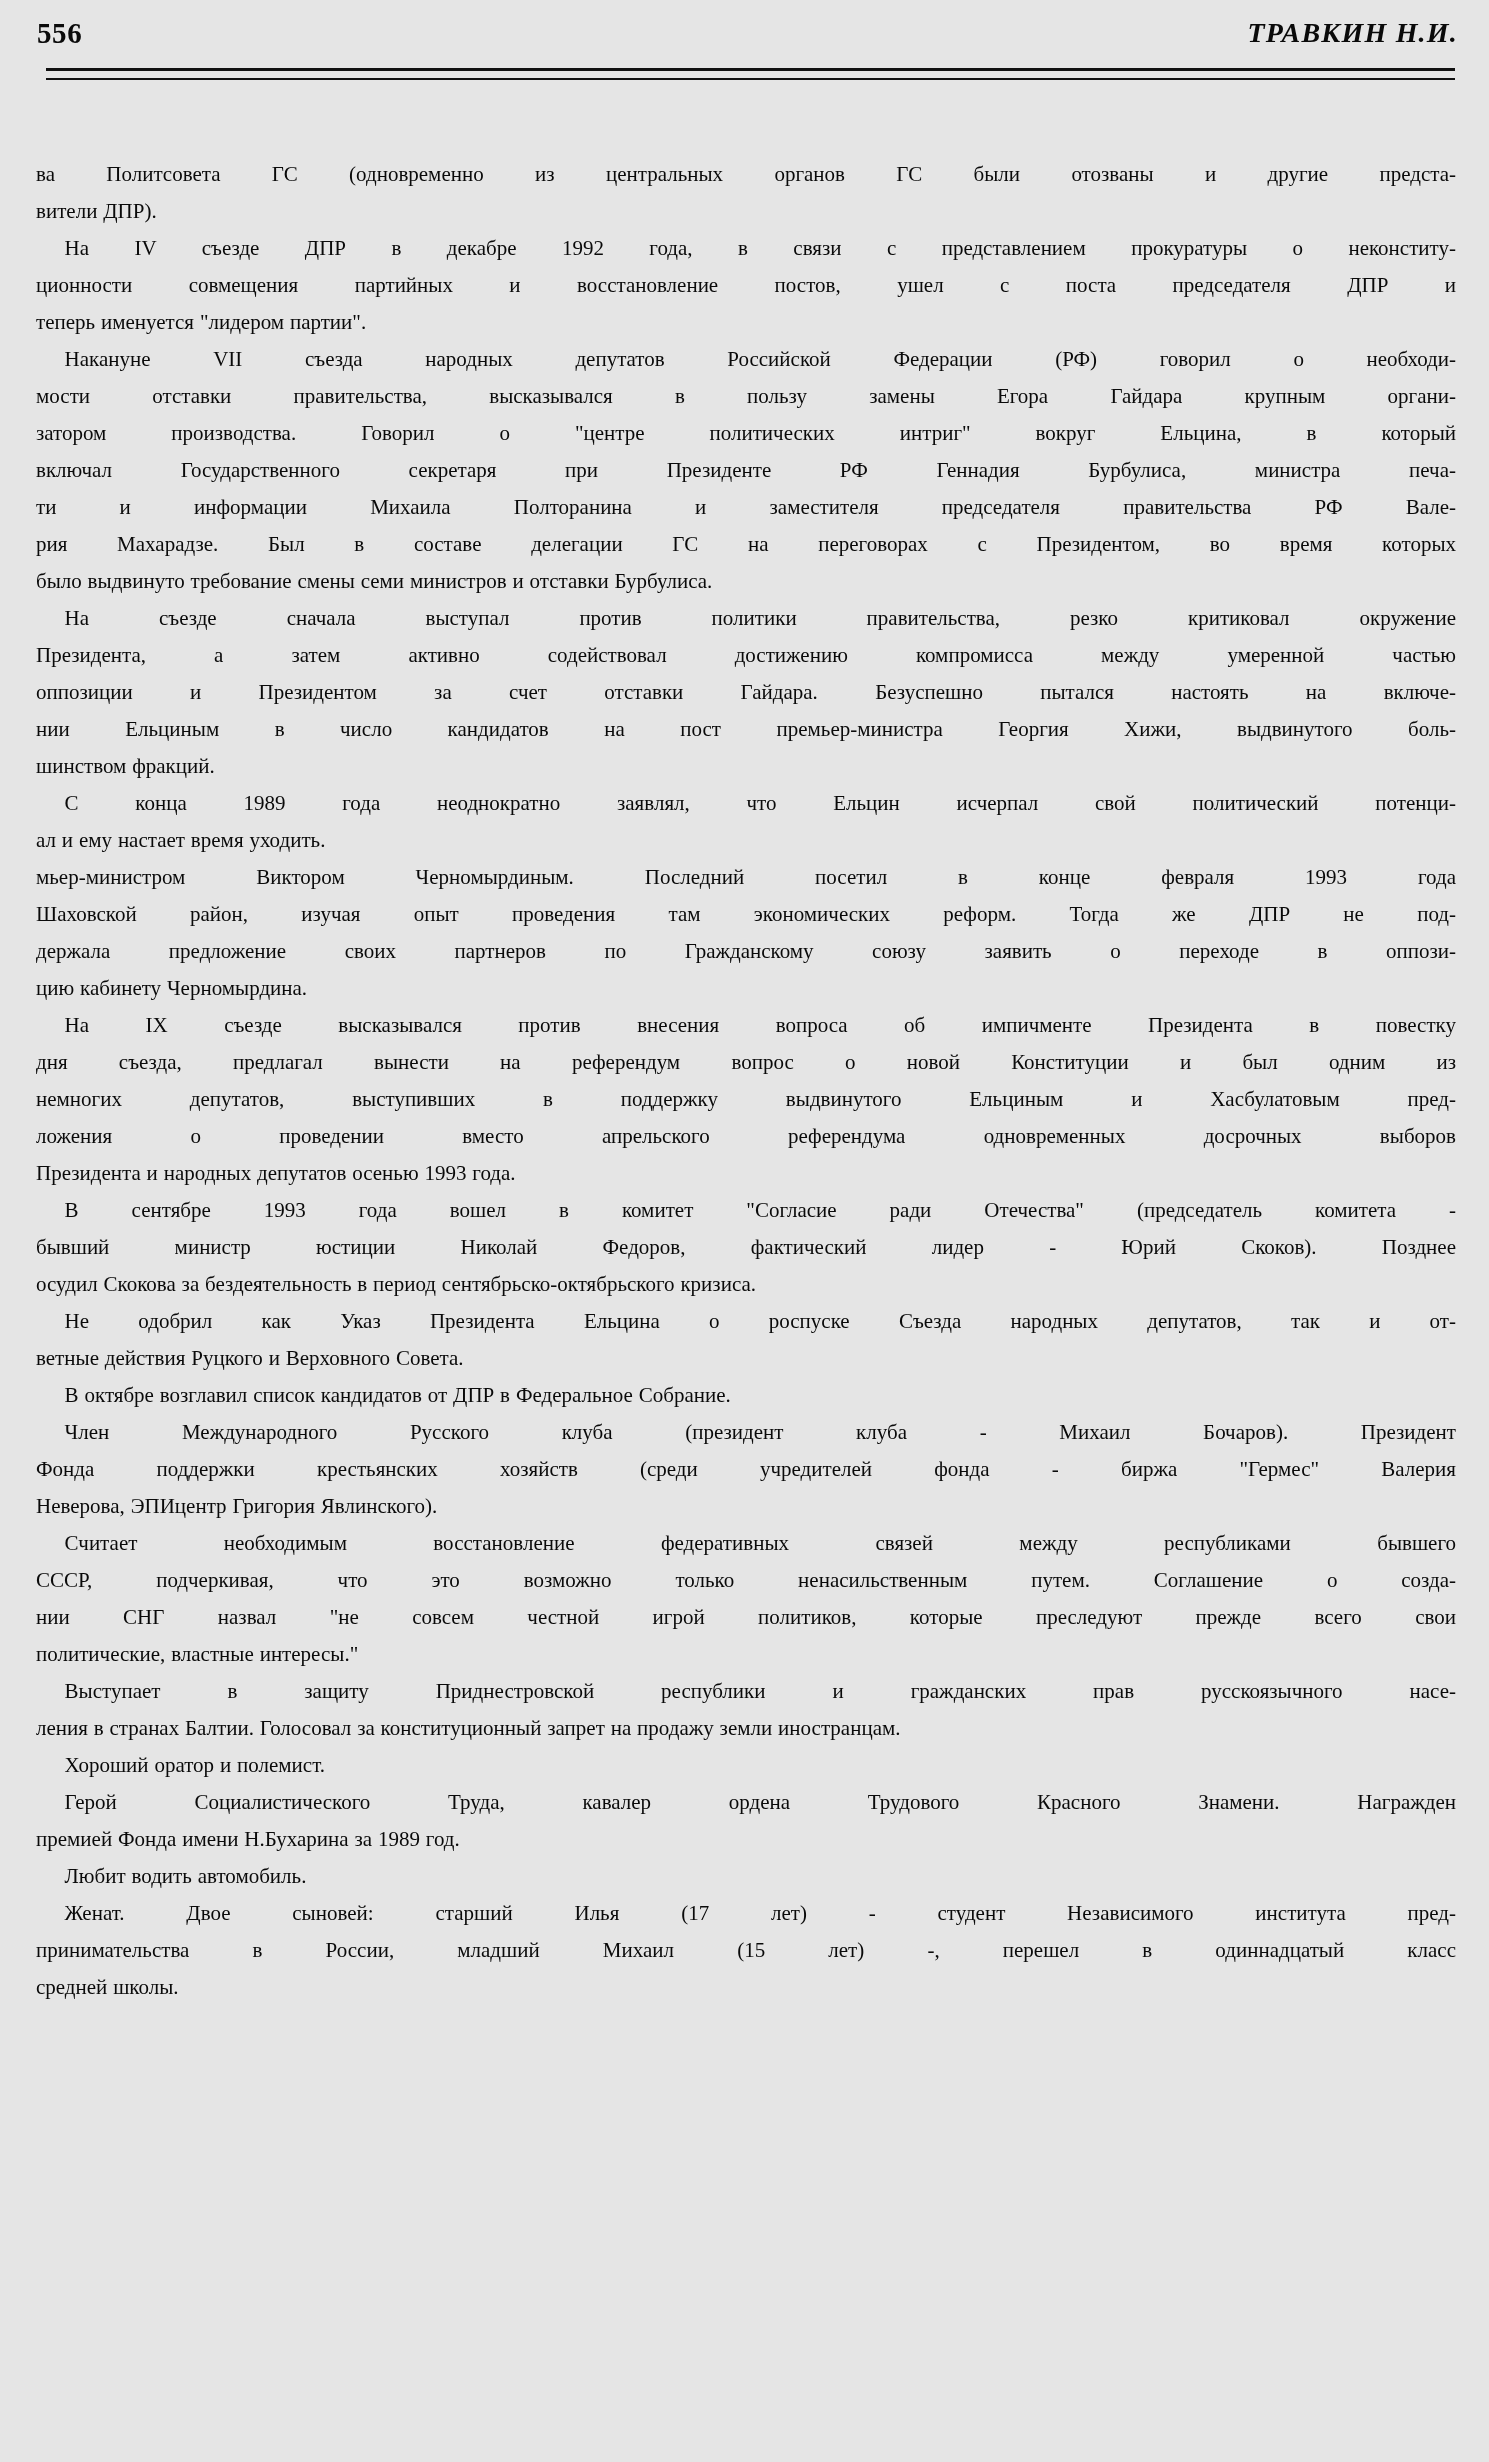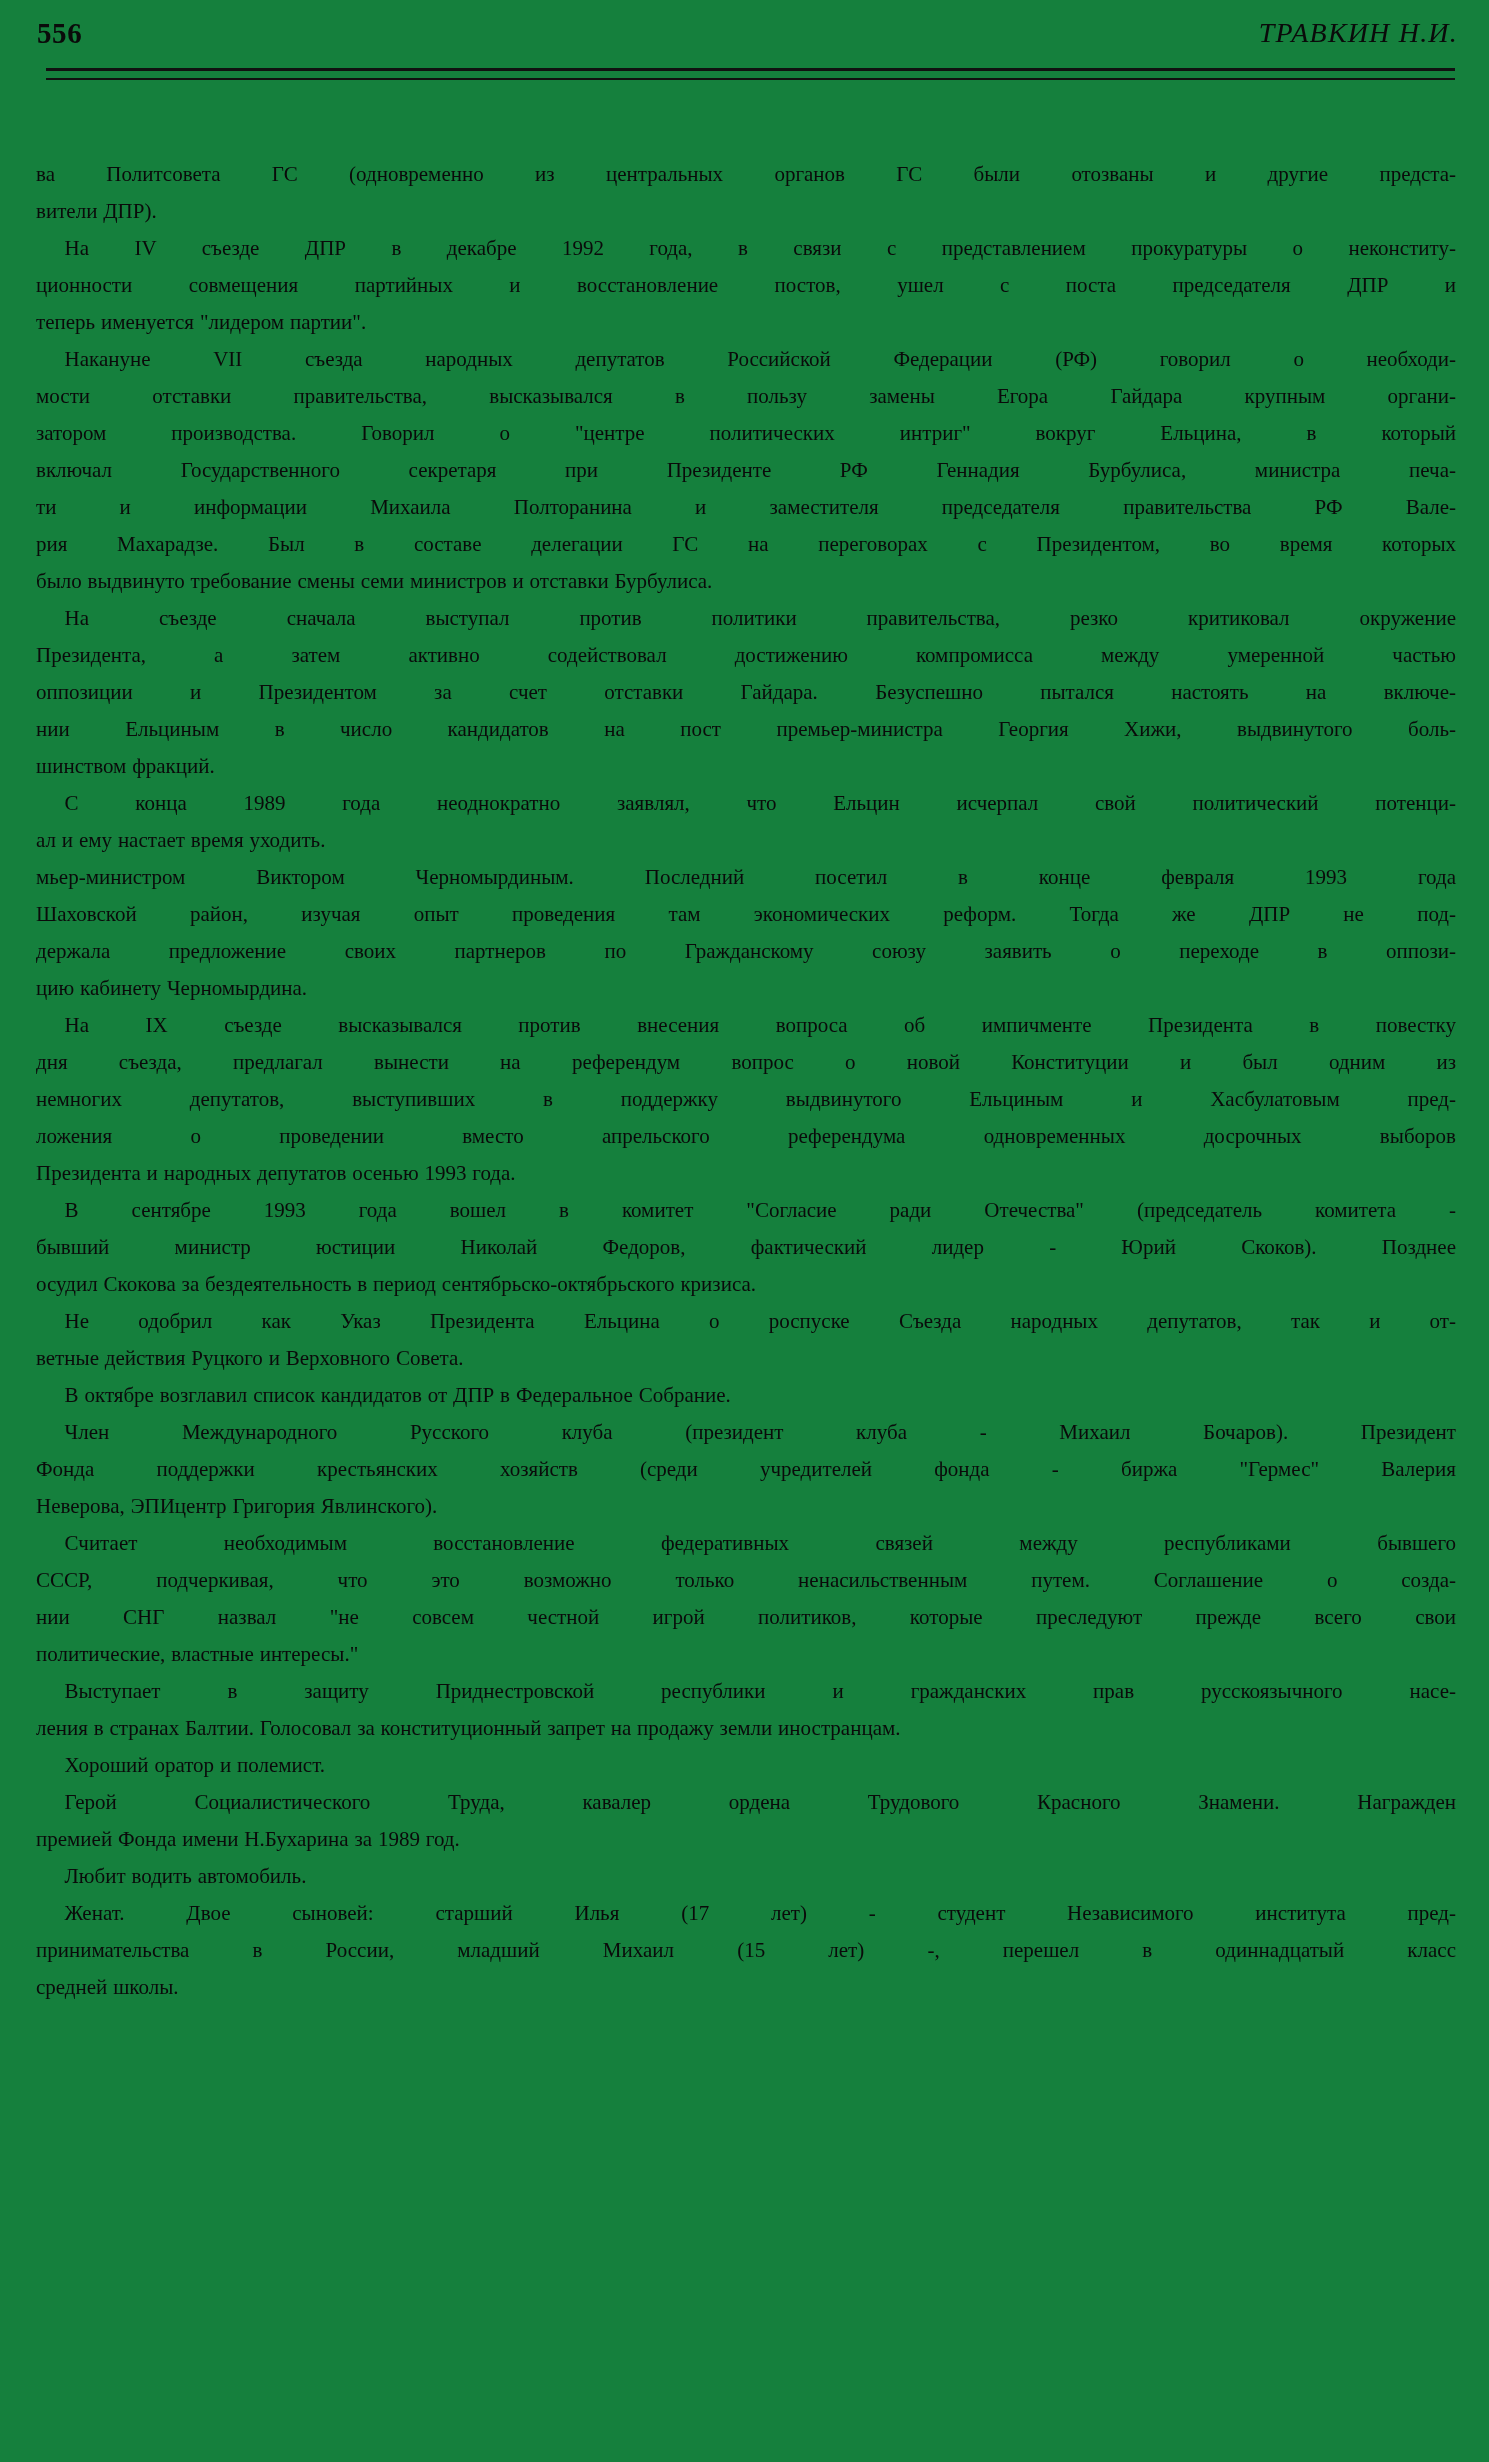--- a/index.html
+++ b/index.html
@@ -4,21 +4,21 @@
 <style>
   html, body {
     margin: 0;
     padding: 0;
     background: #ffffff;
   }
   .page {
     position: relative;
     width: 1490px;
     height: 2462px;
-    background: #15803d;
+    background: #e5e5e5;
     font-family: "Liberation Serif", serif;
     color: #0a0a0a;
     overflow: hidden;
   }
   .page-header {
     position: absolute;
     left: 37px;
     right: 32px;
     top: 17.4px;
     height: 35px;
@@ -29,21 +29,21 @@
     top: 0;
     font-size: 29px;
     font-weight: bold;
     letter-spacing: 0.6px;
   }
   .running-title {
     position: absolute;
     right: 0;
     top: 0;
     font-size: 28px;
-    font-weight: normal;
+    font-weight: bold;
     font-style: italic;
     letter-spacing: 1.2px;
   }
   .header-rule {
     position: absolute;
     left: 46px;
     right: 35px;
     top: 68px;
     height: 6.8px;
     border-top: 3.1px solid #111;

